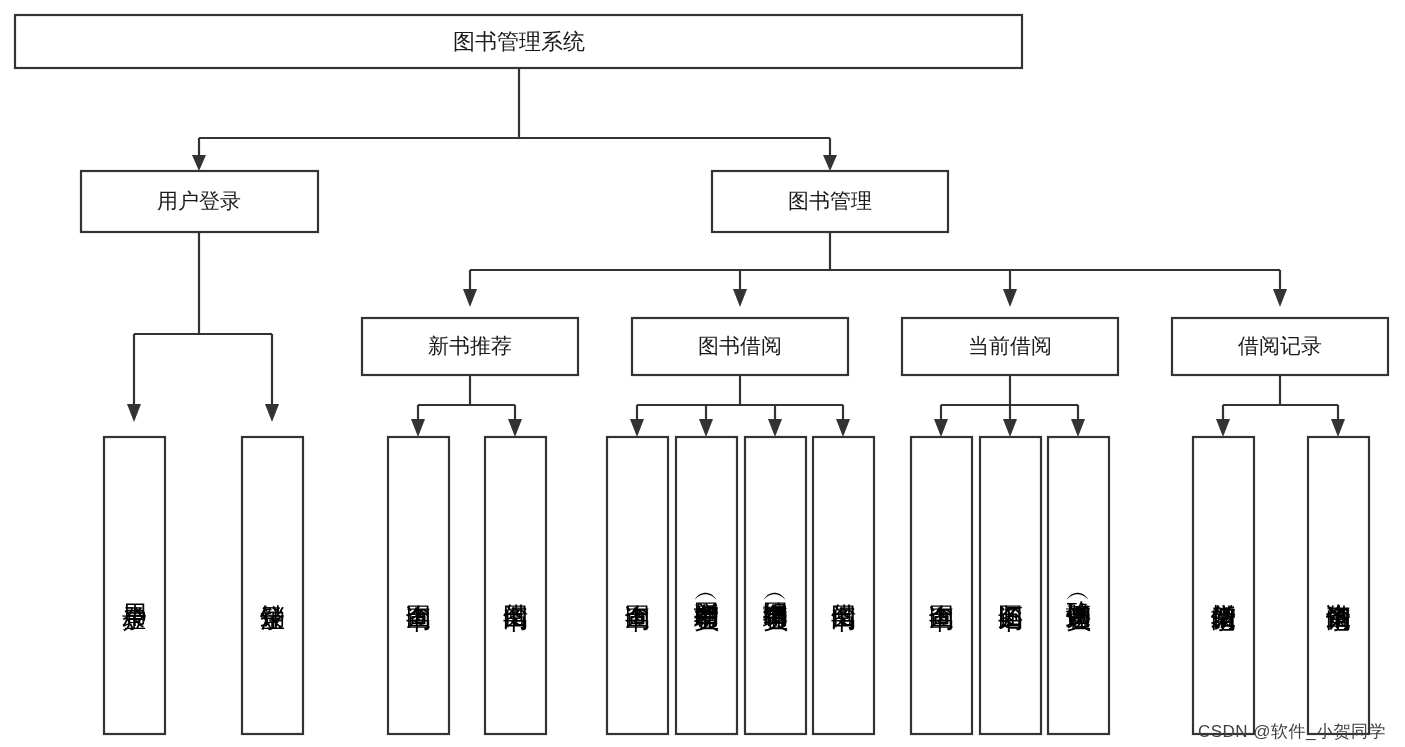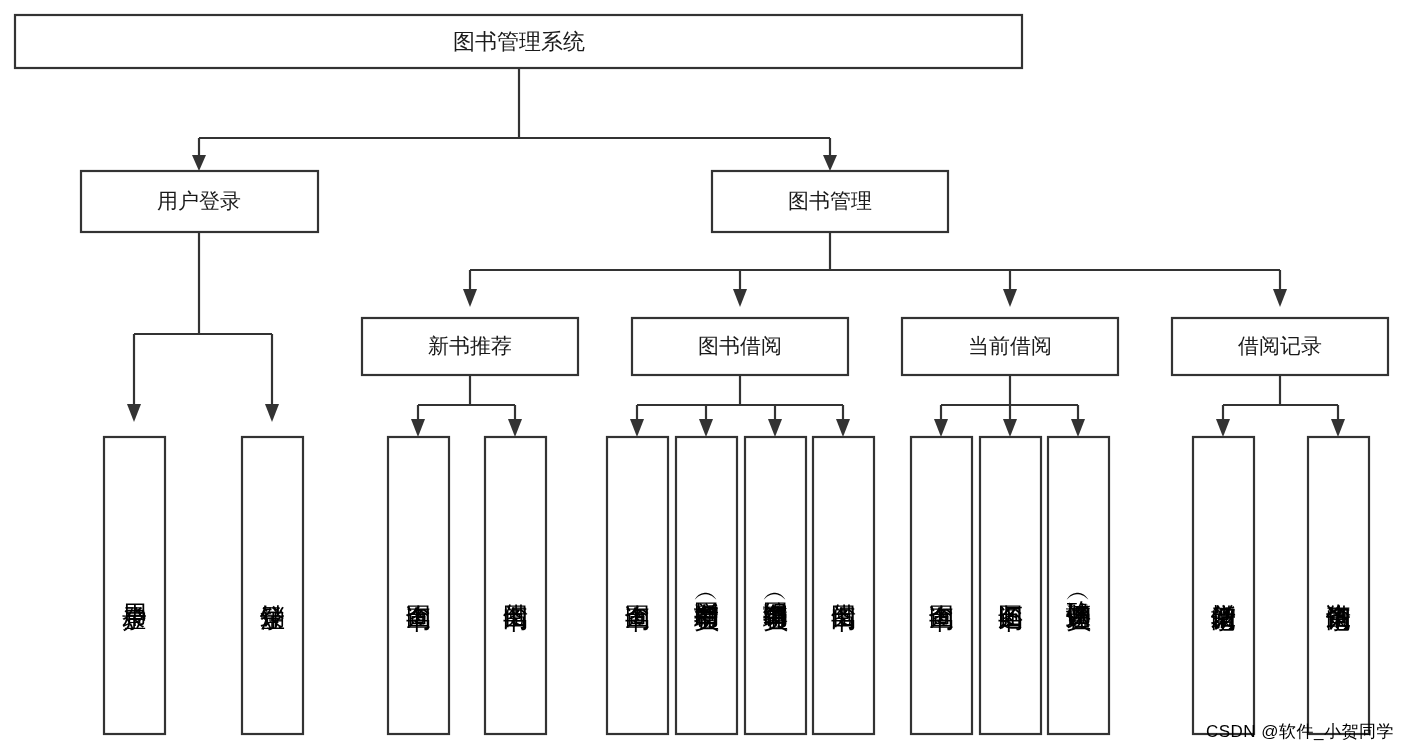--- a/index.html
+++ b/index.html
@@ -64,25 +64,25 @@
     stroke: #333333;
     stroke-width: 2.2;
     fill: none;
   }
   .arrow-head {
     fill: #333333;
     stroke: none;
   }
   .watermark {
     position: absolute;
-    right: 11px;
+    right: 19px;
     bottom: 4px;
     font-family: "Liberation Sans", "DejaVu Sans", sans-serif;
     font-size: 17px;
-    color: #000000;
+    color: #404040;
     letter-spacing: 0.5px;
     white-space: nowrap;
   }
 </style>
 </head>
 <body>
 
 <div id="diagram-wrap">
 
 <svg id="diagram" viewBox="0 0 1405 747" xmlns="http://www.w3.org/2000/svg">

